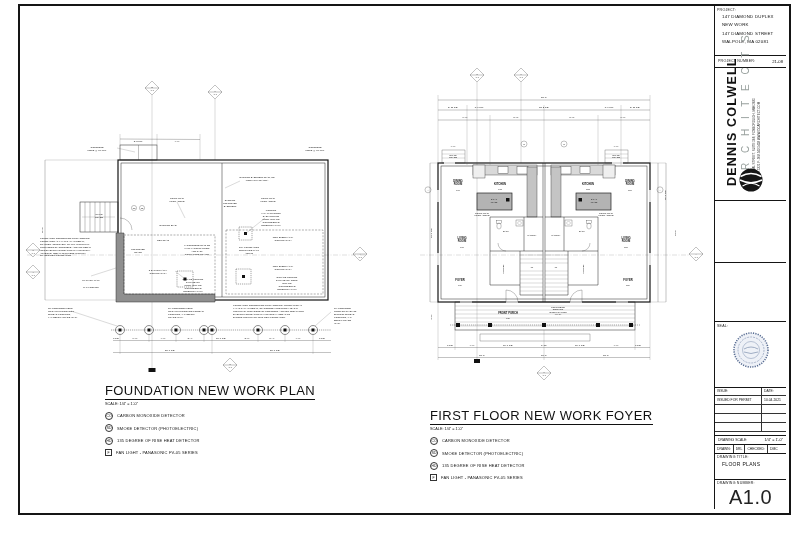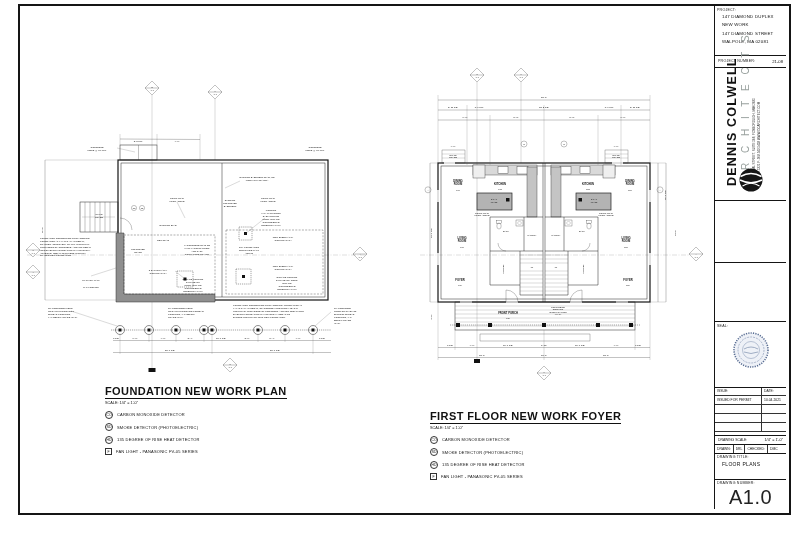--- a/index.html
+++ b/index.html
@@ -30,21 +30,21 @@
   .kv{display:flex;justify-content:space-between;align-items:center;padding:0 3px;height:100%;}
   .kv .k{font-size:3.4px;} .kv .v{font-size:3.8px;}
   .drawn{display:flex;align-items:center;height:100%;}
   .drawn div{font-size:3.4px;padding:0 2px;}
   .drawn .cell{border-right:.6px solid #333;height:100%;display:flex;align-items:center;}
   .title-val{font-size:5px;padding:2px 0 0 7px;letter-spacing:.3px;}
   .num-box{flex:1;display:flex;flex-direction:column;}
   .sheet-num{font-size:20px;letter-spacing:.5px;text-align:center;margin-top:1px;color:#222;}
   
   .plan-head{position:absolute;}
-  .plan-title{font-size:11px;font-weight:bold;letter-spacing:.4px;border-bottom:1px solid #111;
+  .plan-title{font-size:13px;font-weight:normal;letter-spacing:.4px;border-bottom:1px solid #111;
               padding-bottom:1px;display:inline-block;}
   .plan-scale{font-size:3.8px;margin-top:1.5px;}
   .legend{margin-top:6px;}
   .leg-row{display:flex;align-items:center;gap:4px;margin-bottom:4.5px;}
   .leg-sym{width:8px;height:8px;border:.8px solid #333;border-radius:50%;font-size:3.4px;
            display:flex;align-items:center;justify-content:center;box-sizing:border-box;}
   .leg-sym.sq{border-radius:0;width:7px;height:7px;}
   .leg-txt{font-size:4px;letter-spacing:.2px;}
   
   .plan{position:absolute;}

